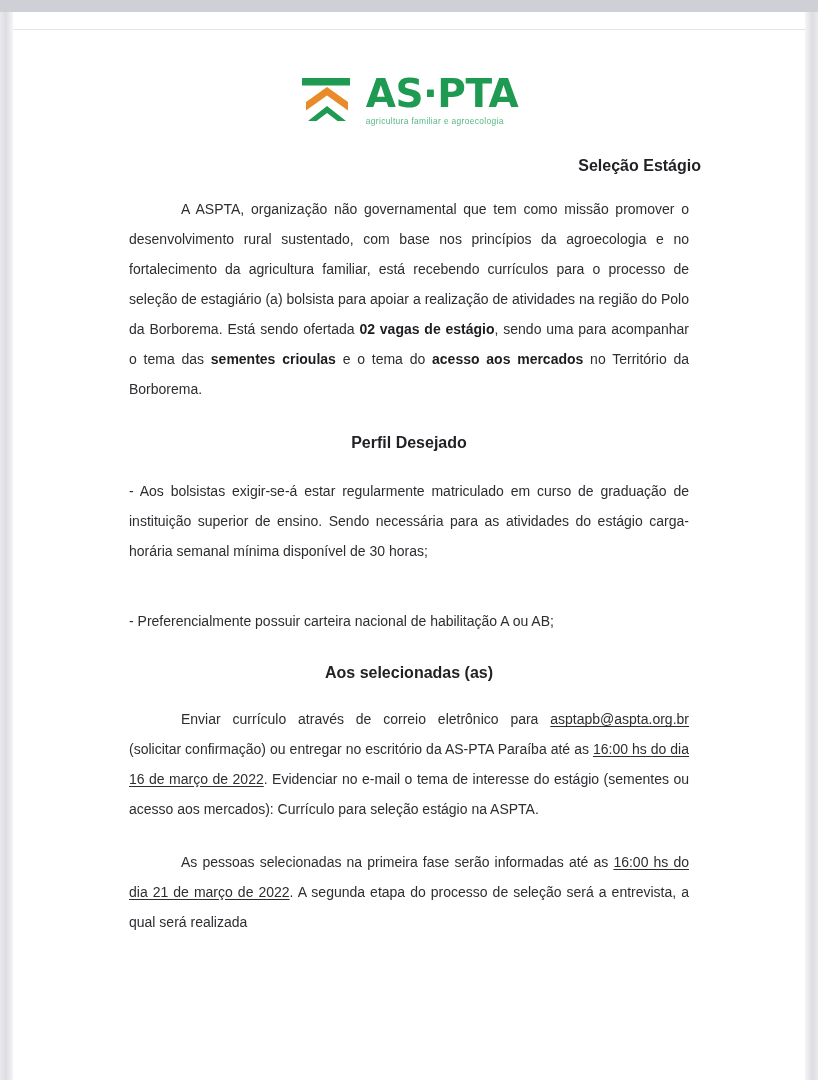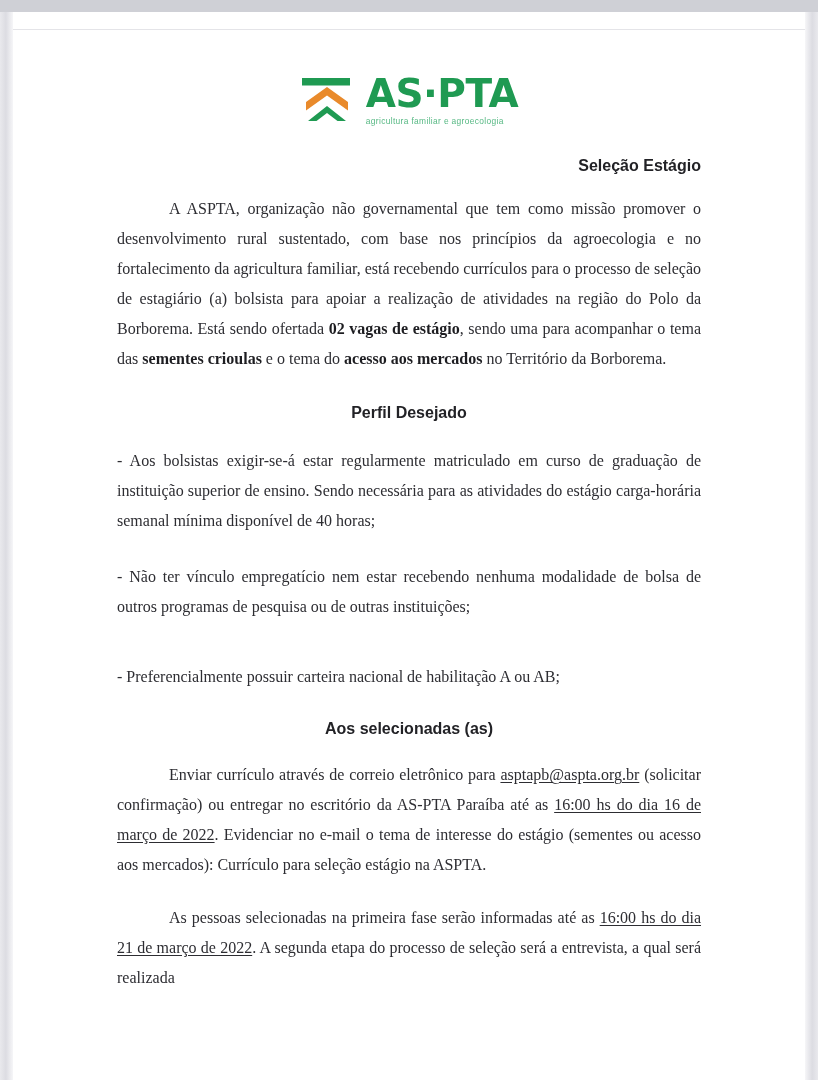--- a/index.html
+++ b/index.html
@@ -111,27 +111,27 @@
     font-weight: bold;
     font-size: 16px;
     color: #222226;
     margin: 0;
   }
   .h-title      { margin-top: 30px; text-align: right; }
   .h-perfil     { margin-top: 30px; }
   .h-interess   { margin-top: 28px; }
 
   .para {
-    font-family: Liberation Serif, serif;
-    font-size: 16px;
+    font-family: Liberation Sans, sans-serif;
+    font-size: 14px;
     line-height: 30px;
     color: #2d2d32;
     text-align: justify;
     text-justify: inter-word;
-    margin: 0;
+    margin: 12px;
     hyphens: none;
   }
   .para.indent    { text-indent: 52px; }
   .p-intro        { margin-top: 19px; }
   .p-bullet-1     { margin-top: 24px; }
   .p-bullet-2     { margin-top: 26px; }
   .p-bullet-3     { margin-top: 41px; }
   .p-bullet-4     { margin-top: 40px; }
   .p-send         { margin-top: 22px; }
   .p-results      { margin-top: 23px; }
@@ -162,22 +162,21 @@
           <div class="logo-tagline">agricultura familiar e agroecologia</div>
         </div>
       </div>
 
       <h1 class="doc-heading h-title">Seleção Estágio</h1>
 
       <p class="para indent p-intro"><span>A ASPTA, organização não governamental que tem como missão promover o desenvolvimento rural sustentado, com base nos princípios da agroecologia e no fortalecimento da agricultura familiar, está recebendo currículos para o processo de seleção de estagiário (a) bolsista para apoiar a realização de atividades na região do Polo da Borborema. Está sendo ofertada </span><b>02 vagas de estágio</b><span>, sendo uma para acompanhar o tema das </span><b>sementes crioulas</b><span> e o tema do </span><b>acesso aos mercados</b><span> no Território da Borborema.</span></p>
 
       <h2 class="doc-heading h-perfil">Perfil Desejado</h2>
 
-      <p class="para p-bullet-1">- Aos bolsistas exigir-se-á estar regularmente matriculado em curso de graduação de instituição superior de ensino. Sendo necessária para as atividades do estágio carga-horária semanal mínima disponível de 40 horas;</p>
-      <p class="para p-bullet-2">- Não ter vínculo empregatício nem estar recebendo nenhuma modalidade de bolsa de outros programas de pesquisa ou de outras instituições;</p>
+      <p class="para p-bullet-1">- Aos bolsistas exigir-se-á estar regularmente matriculado em curso de graduação de instituição superior de ensino. Sendo necessária para as atividades do estágio carga-horária semanal mínima disponível de 30 horas;</p>
       <p class="para p-bullet-4">- Preferencialmente possuir carteira nacional de habilitação A ou AB;</p>
 
       <h2 class="doc-heading h-interess">Aos selecionadas (as)</h2>
 
       <p class="para indent p-send"><span>Enviar currículo através de correio eletrônico para </span><span class="ul">asptapb@aspta.org.br</span><span> (solicitar confirmação) ou entregar no escritório da AS-PTA Paraíba até as </span><span class="ul">16:00 hs do dia 16 de março de 2022</span><span>. Evidenciar no e-mail o tema de interesse do estágio (sementes ou acesso aos mercados): Currículo para seleção estágio na ASPTA.</span></p>
 
       <p class="para indent p-results"><span>As pessoas selecionadas na primeira fase serão informadas até as </span><span class="ul">16:00 hs do dia 21 de março de 2022</span><span>. A segunda etapa do processo de seleção será a entrevista, a qual será realizada </span></p>
 
     </div>
   </div>

